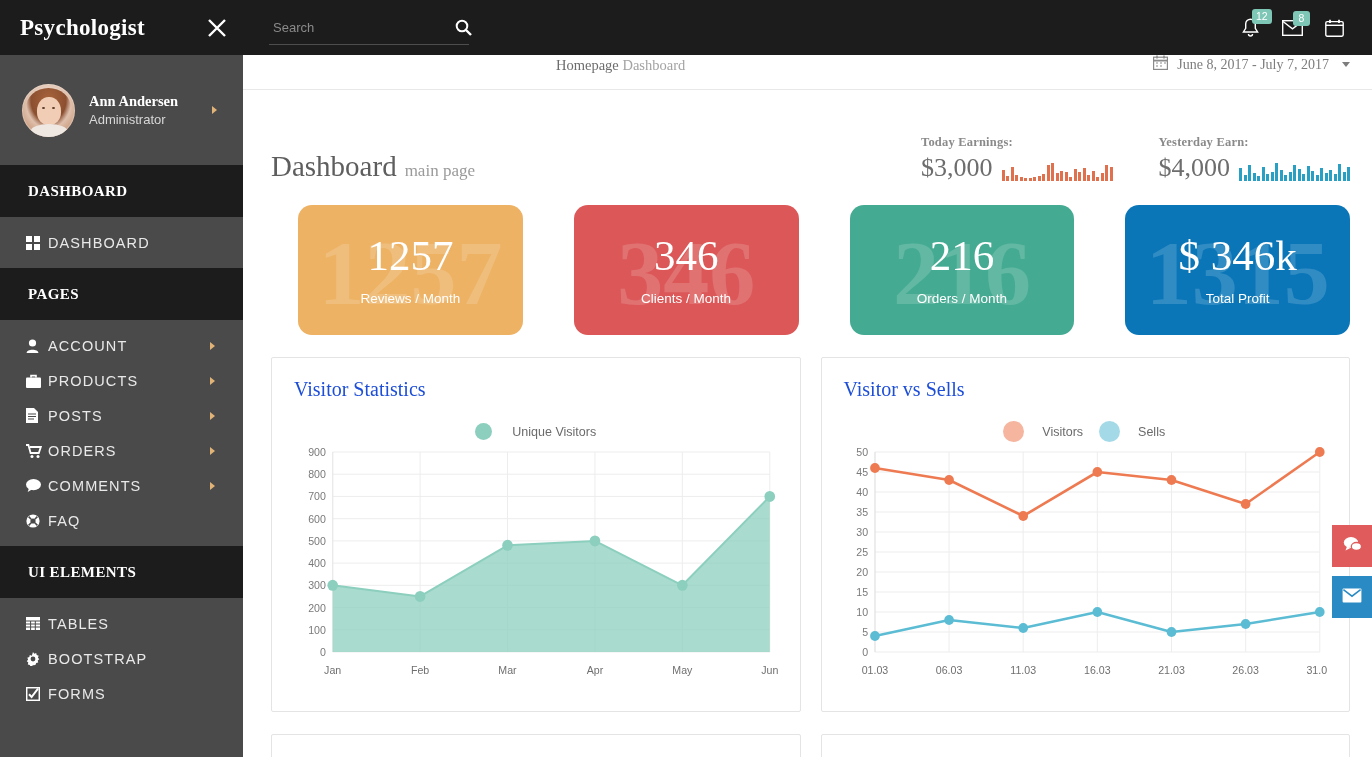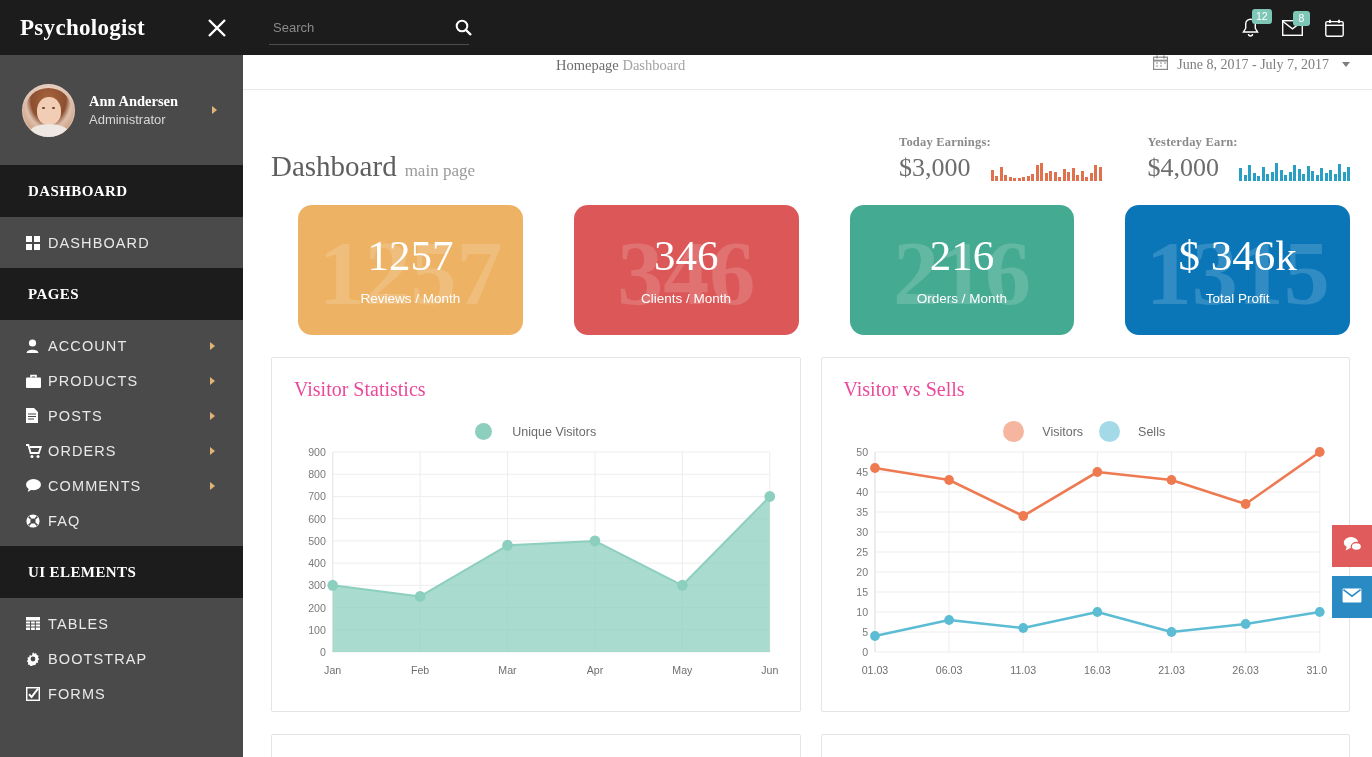--- a/index.html
+++ b/index.html
@@ -156,21 +156,21 @@
   }
   .page-sub {
     font-family:"Liberation Serif", serif; font-size:17px; color:#9a9a9a; margin-left:8px; margin-bottom:2px;
   }
   .earnings { margin-left:auto; display:flex; gap:46px; padding-bottom:2px; }
   .earn-block { display:flex; flex-direction:column; }
   .earn-label {
     font-family:"Liberation Serif", serif; font-size:12.5px; color:#8a8a8a; font-weight:bold;
     letter-spacing:.2px; margin-bottom:1px;
   }
-  .earn-row { display:flex; align-items:flex-end; gap:20px; }
+  .earn-row { display:flex; align-items:flex-end; gap:9px; }
   .earn-val {
     font-family:"Liberation Serif", serif; font-size:26px; color:#6d6d6d; line-height:1;
   }
   .spark { display:flex; align-items:flex-end; gap:1.5px; height:30px; }
   .spark i { display:block; width:3px; }
 
   
   .cards { display:flex; gap:24px; margin-top:22px; }
   .card {
     flex:1; height:130px; border-radius:14px;
@@ -192,21 +192,21 @@
     position:relative; z-index:2; color:#ffffff; font-size:13.5px; margin-top:14px;
   }
 
   
   .panels { display:flex; gap:20px; margin-top:22px; }
   .panel {
     flex:1; border:1px solid #e4e4e4; border-radius:2px; background:#fff;
     height:355px; padding:20px 22px 10px 22px; position:relative;
   }
   .panel-title {
-    font-family:"Liberation Serif", serif; font-size:20px; color:#ec4899; font-weight:normal;
+    font-family:"Liberation Serif", serif; font-size:20px; color:#1d4ed8; font-weight:normal;
   }
   .chart-legend {
     display:flex; justify-content:center; align-items:center; gap:18px; margin-top:22px;
   }
   .leg { display:flex; align-items:center; gap:20px; }
   .leg .dot { width:17px;height:17px;border-radius:50%; }
   .leg span { font-size:12.5px; color:#6b6b6b; }
   .chart-box { position:relative; margin-top:4px; height:240px; }
   .chart-box svg { display:block; width:100%; height:100%; }
 

